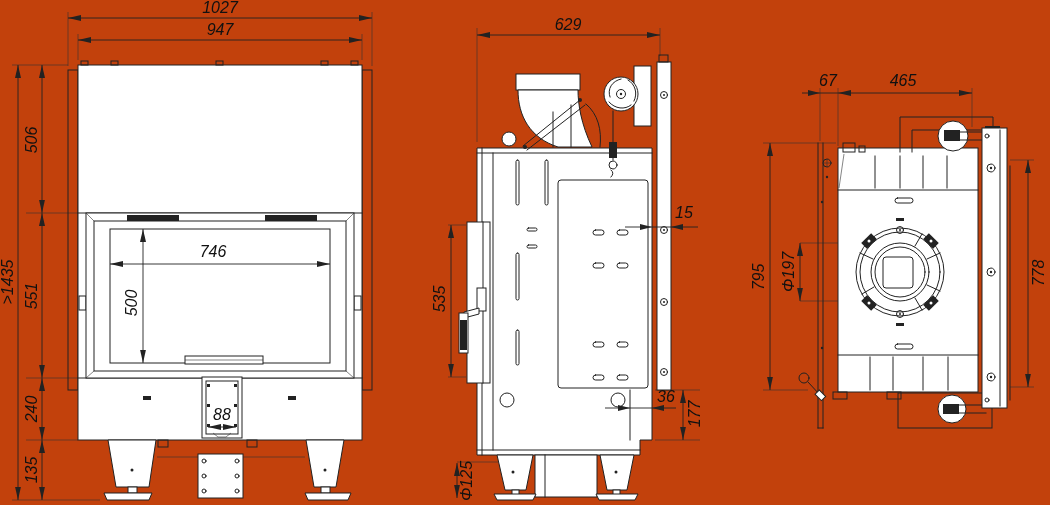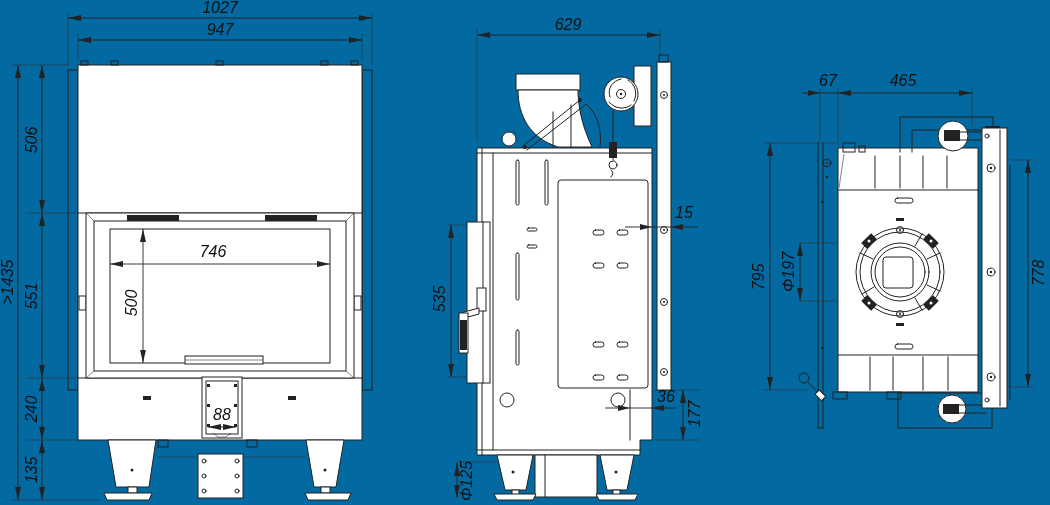--- a/index.html
+++ b/index.html
@@ -1,16 +1,16 @@
 <!DOCTYPE html>
 <html><head>
 <meta charset="utf-8">
 <style>
   html,body{margin:0;padding:0;background:#ffffff;}
-  .page{width:1050px;height:505px;background:#0369a1;position:relative;overflow:hidden;}
+  .page{width:1050px;height:505px;background:#c2410c;position:relative;overflow:hidden;}
   svg{display:block;}
   .s  {stroke:#222;fill:none;stroke-width:1;stroke-linecap:square;}
   .sf {stroke:#222;fill:#fff;stroke-width:1;}
   .st {stroke:#333;fill:none;stroke-width:.6;}
   .dk {fill:#222;stroke:none;}
   .dimln{stroke:#222;stroke-width:.9;fill:none;}
   .dtxt{font:italic 16px "Liberation Sans",sans-serif;fill:#111;}
 </style>
 </head>
 <body>

